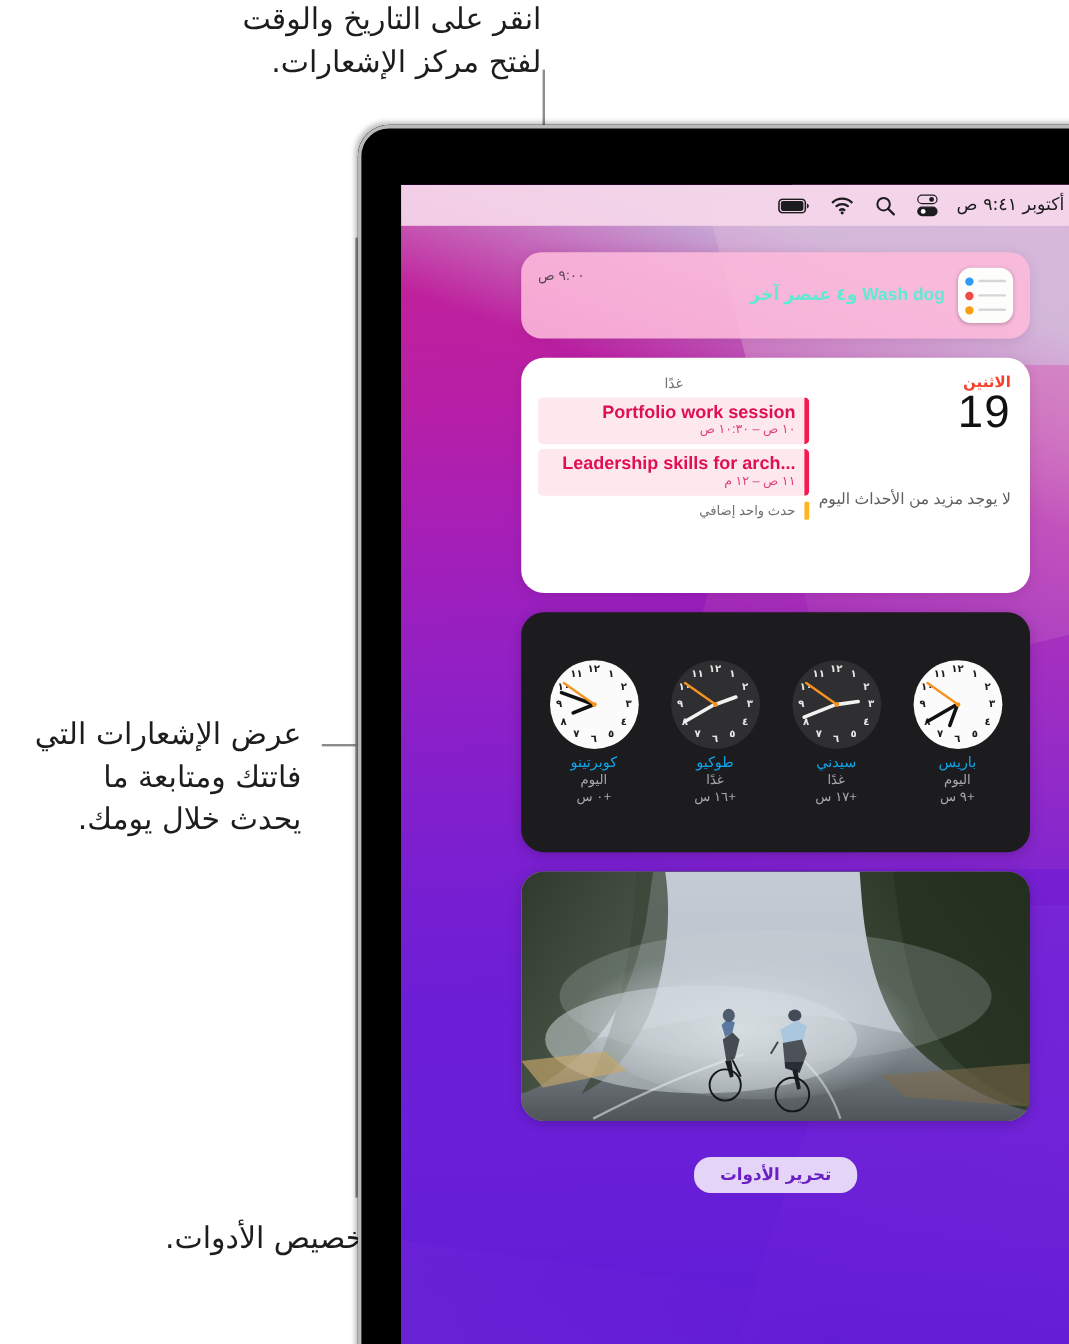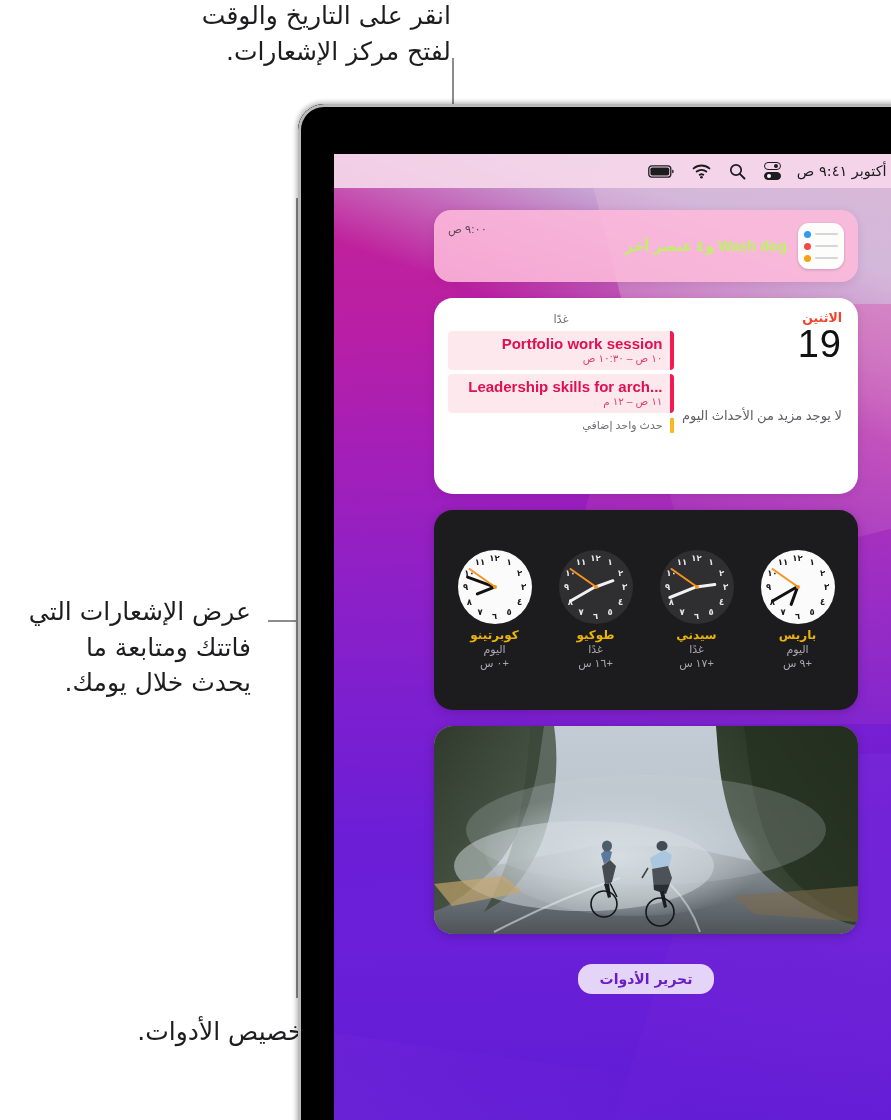--- a/index.html
+++ b/index.html
@@ -138,21 +138,21 @@
     background:#fdfdfb;
     box-shadow:0 1px 3px rgba(0,0,0,.18);
     display:flex;flex-direction:column;justify-content:center;
     gap:5px;padding:0 6px;box-sizing:border-box;flex:none;
   }
   .rem-row{display:flex;align-items:center;gap:4px;flex-direction:row-reverse;}
   .rem-dot{width:7px;height:7px;border-radius:50%;flex:none;}
   .rem-line{height:2.4px;border-radius:2px;background:#d6d6d8;flex:1;}
   #reminder-texts{margin-right:11px;flex:1;min-width:0;}
   #reminder-title{font-size:14.5px;font-weight:bold;color:#111;line-height:1.25;}
-  #reminder-sub{font-size:14.5px;font-weight:bold;color:#bef264;line-height:1.3;direction:rtl;}
+  #reminder-sub{font-size:14.5px;font-weight:bold;color:#5eead4;line-height:1.3;direction:rtl;}
   #reminder-time{font-size:11.5px;color:#5c4a55;white-space:nowrap;align-self:flex-start;margin-top:12px;}
 
   
   #calendar-widget{
     width:424px;height:196px;
     background:#ffffff;border-radius:19px;
     display:flex;direction:rtl;
     box-sizing:border-box;padding:14px 16px 12px 14px;
     box-shadow:0 2px 10px rgba(60,10,60,.13);
   }
@@ -196,21 +196,21 @@
   }
   .clock-face.light .numeral{color:#1a1a1a;}
   .clock-face.dark  .numeral{color:#e6e6e6;}
   .hand{position:absolute;left:50%;top:50%;transform-origin:50% 100%;border-radius:2px;}
   .hand.hour{width:3px;margin-left:-1.5px;height:20px;margin-top:-20px;}
   .hand.minute{width:2.6px;margin-left:-1.3px;height:30px;margin-top:-30px;}
   .hand.second{width:1.6px;margin-left:-.8px;height:32px;margin-top:-32px;background:#f7931e;}
   .clock-face.light .hand.hour,.clock-face.light .hand.minute{background:#111;}
   .clock-face.dark  .hand.hour,.clock-face.dark  .hand.minute{background:#f2f2f2;}
   .hub{position:absolute;left:50%;top:50%;width:4px;height:4px;margin:-2px 0 0 -2px;border-radius:50%;background:#f7931e;}
-  .clock-city{font-size:12px;font-weight:bold;color:#eab308;margin-top:4px;}
+  .clock-city{font-size:12px;font-weight:normal;color:#0ea5e9;margin-top:4px;}
   .clock-day{font-size:11px;color:#a8a8ad;margin-top:1px;}
   .clock-offset{font-size:11px;color:#a8a8ad;margin-top:1px;direction:rtl;}
 
   
   #photo-widget{
     width:424px;height:208px;border-radius:19px;overflow:hidden;
     position:relative;background:#3c4347;
     box-shadow:0 2px 10px rgba(40,0,50,.25);
   }
   #photo-svg{display:block;width:100%;height:100%;}

